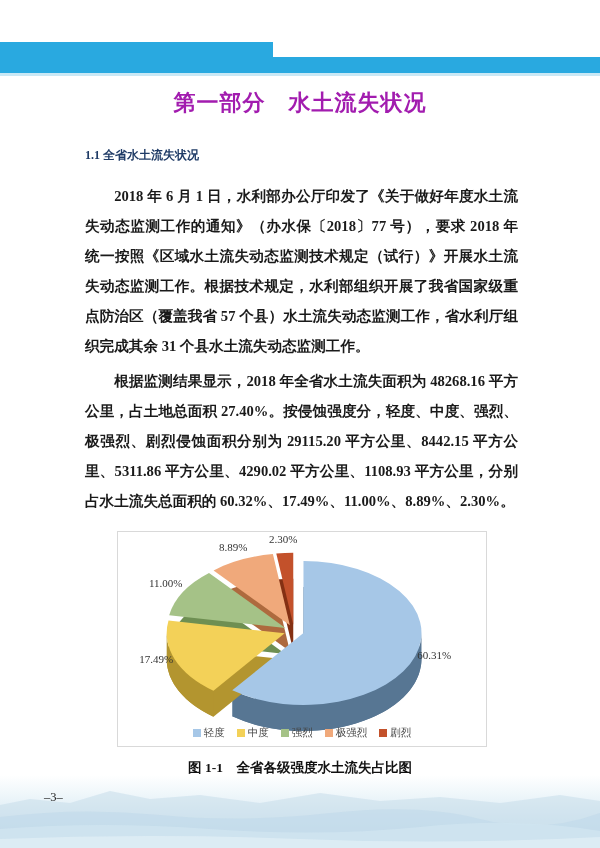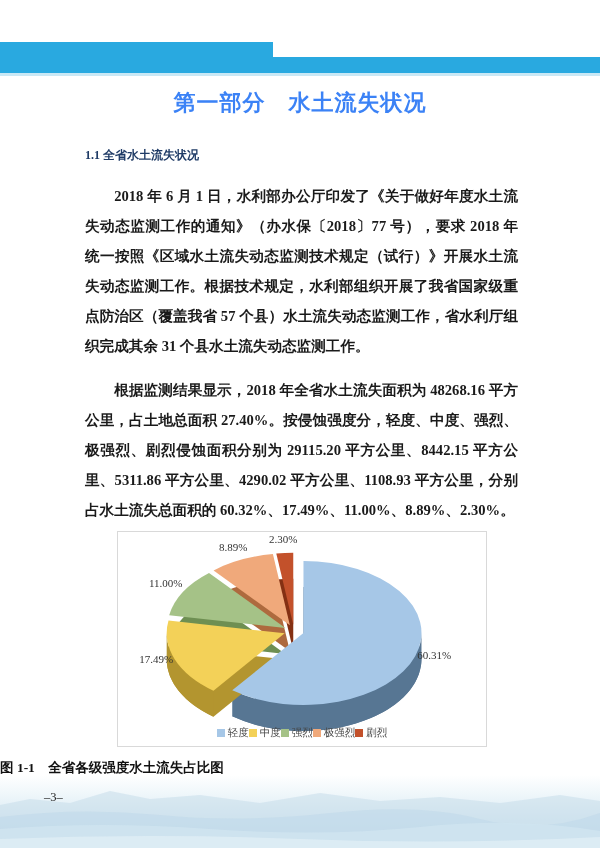--- a/index.html
+++ b/index.html
@@ -6,42 +6,42 @@
   .page{position:relative;width:600px;height:848px;background:#ffffff;overflow:hidden;
         font-family:"Liberation Serif","DejaVu Serif",serif;color:#1a1a1a;}
 
   
   .band-left{position:absolute;left:0;top:42px;width:273px;height:31px;background:#29a9e0;}
   .band-right{position:absolute;left:273px;top:57px;width:327px;height:16px;background:#29a9e0;}
   .band-underline{position:absolute;left:0;top:73px;width:600px;height:3px;background:#c9e8f5;}
 
   .doc-title{position:absolute;left:0;top:88px;width:600px;text-align:center;
              font-family:"Liberation Sans","DejaVu Sans",sans-serif;
-             font-size:22px;font-weight:bold;color:#3b82f6;letter-spacing:1px;}
+             font-size:22px;font-weight:bold;color:#a21caf;letter-spacing:1px;}
 
   .section-heading{position:absolute;left:85px;top:147px;width:460px;
                    font-size:12px;font-weight:bold;color:#1f3b66;}
 
   .body-text{position:absolute;left:85px;top:181px;width:433px;
              font-size:14.6px;line-height:30px;text-align:justify;text-justify:inter-ideograph;
              word-break:break-all;font-weight:bold;}
   .body-text p{margin:0;text-indent:2em;}
-  .body-text p + p{margin-top:14px;}
+  .body-text p + p{margin-top:5px;}
   .body-text b{font-family:"Liberation Serif","DejaVu Serif",serif;}
 
   
   .chart-box{position:absolute;left:117px;top:531px;width:370px;height:216px;
              background:#fff;border:1px solid #d9d9d9;box-sizing:border-box;}
   .chart-box svg{position:absolute;left:0;top:0;}
   .chart-legend{position:absolute;left:0;bottom:6px;width:100%;display:flex;
-                justify-content:center;gap:0;font-size:10.5px;color:#444;}
+                justify-content:center;gap:12px;font-size:10.5px;color:#444;}
   .legend-item{display:flex;align-items:center;gap:3px;}
   .legend-swatch{width:8px;height:8px;display:inline-block;}
 
-  .figure-caption{position:absolute;left:0;top:759px;width:600px;text-align:left;
+  .figure-caption{position:absolute;left:0;top:759px;width:600px;text-align:center;
                   font-size:13.5px;font-weight:bold;color:#111;}
 
   
   .footer-wave{position:absolute;left:0;top:775px;width:600px;height:73px;overflow:hidden;
                background:linear-gradient(180deg,#ffffff 0%,#eef6fa 28%,#d8e9f3 62%,#cfe2ee 100%);}
   .page-number{position:absolute;left:44px;top:790px;font-size:12.5px;color:#222;z-index:3;}
 </style>
 </head>
 <body>
 

